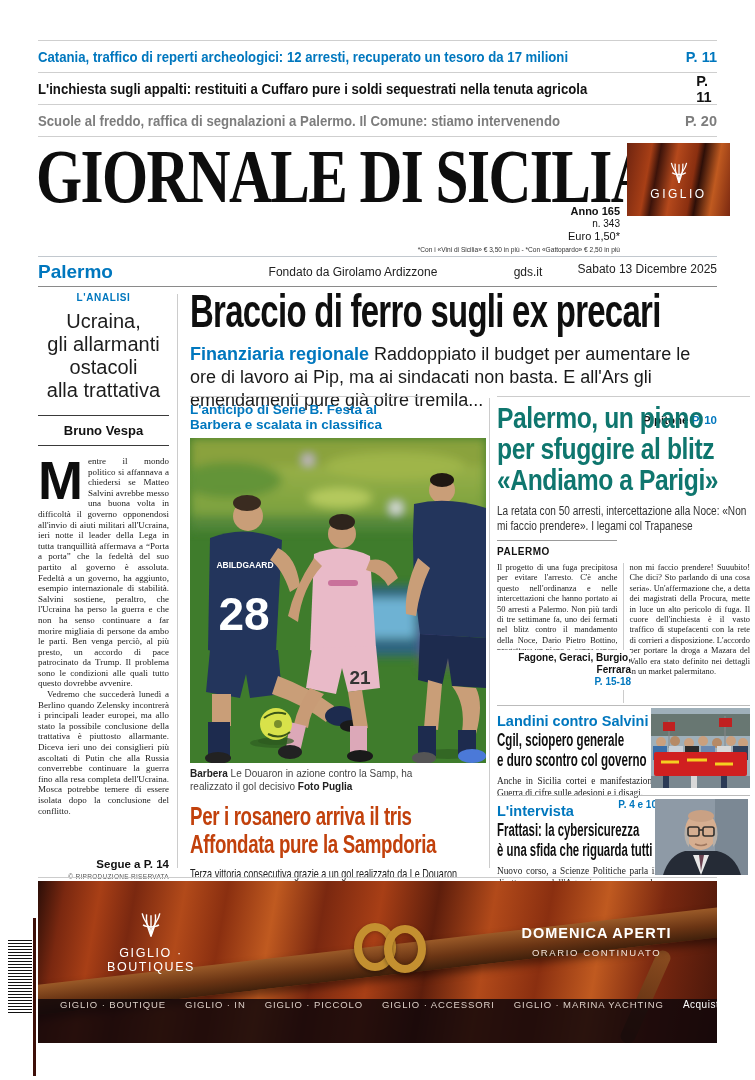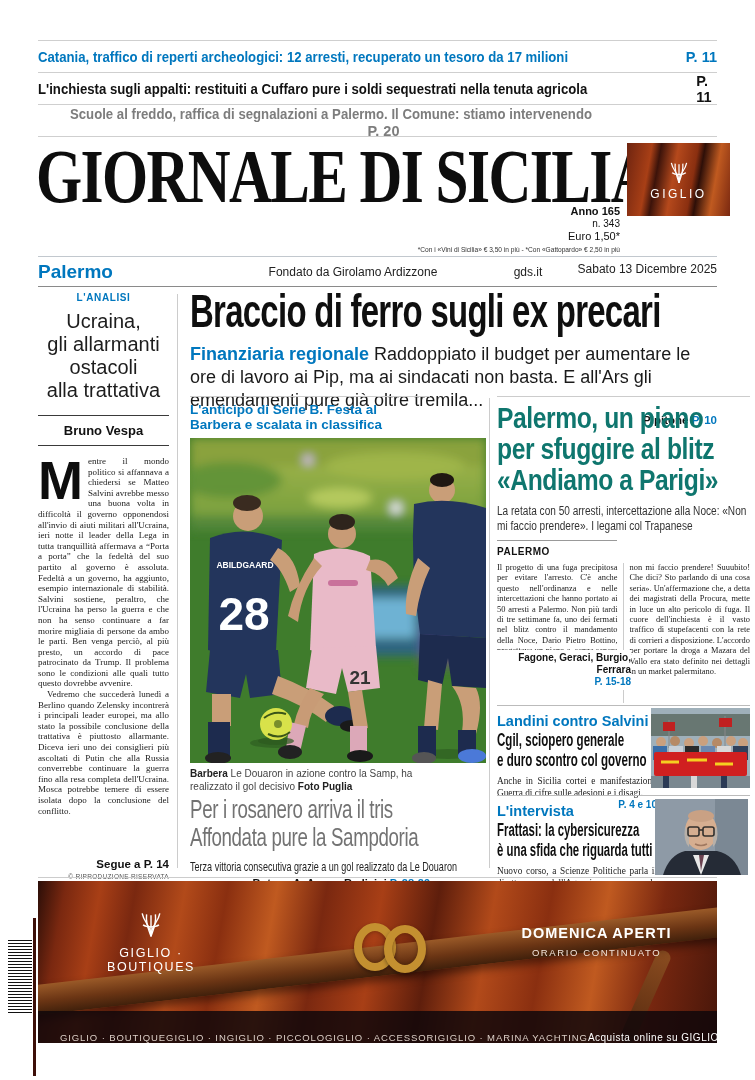--- a/index.html
+++ b/index.html
@@ -8,21 +8,21 @@
   .abs{position:absolute;}
   .sx{display:inline-block;white-space:pre;transform:scaleX(var(--sx,1));transform-origin:left top;}
   .preline{white-space:pre-line;}
   .blue{color:#0077be;}
   .b{font-weight:bold;}
   
   .teasers{left:38px;right:38px;top:40px;}
   .teaser{height:31px;display:flex;align-items:center;justify-content:space-between;
           border-top:1px solid #cfcfcf;font-weight:bold;font-size:15.5px;}
   .teaser:last-child{border-bottom:1px solid #cfcfcf;}
-  .t-blue{color:#0077be;} .t-black{color:#121212;} .t-gray{color:#7d7d7d;flex-direction:column;}
+  .t-blue{color:#0077be;} .t-black{color:#121212;} .t-gray{color:#7d7d7d;}
   .teaser .pg{font-size:14.5px;margin-left:12px;}
   
   .mast-title{left:36px;top:140px;font-family:"Liberation Serif",serif;font-weight:bold;
               font-size:76px;line-height:72px;letter-spacing:-2px;color:#0d0d0d;
               transform:scaleX(.78);transform-origin:left top;white-space:pre;}
   .giglio-box{left:627px;top:143px;width:103px;height:73px;overflow:hidden;
               background:linear-gradient(100deg,#6e2410 0%,#a83f16 22%,#3c130a 30%,#b5491c 45%,#8a2f10 62%,#2e0f08 68%,#c05a20 82%,#7a2810 100%);
               display:flex;flex-direction:column;align-items:center;justify-content:center;gap:2px;}
   .giglio-box .glabel{color:#fff;font-size:12px;letter-spacing:2.5px;}
   .anno{right:135px;top:205px;width:140px;text-align:right;line-height:12.5px;}
@@ -54,21 +54,21 @@
   .lead{left:190px;top:286px;width:527px;}
   .lead-headline{font-weight:bold;font-size:47px;line-height:50px;letter-spacing:-1px;color:#0f0f0f;}
   .lead-standfirst{margin-top:7px;font-size:18px;line-height:23px;color:#1a1a1a;}
   .lead-byline{margin-top:2px;text-align:right;font-size:11.5px;}
   
   .centercol{left:190px;top:396px;width:240px;border-top:1px solid #ccc;}
   .kicker{padding-top:5px;font-size:13.5px;font-weight:bold;color:#0077be;}
   .photo-main{margin-top:6px;width:296px;height:325px;overflow:hidden;background:#3f7c2c;}
   .caption{margin-top:4px;font-size:10px;line-height:13px;color:#444;}
   .caption .b{color:#222;}
-  .match-headline{margin-top:2px;font-weight:normal;font-size:26px;line-height:28px;letter-spacing:-.5px;color:#737373;}
+  .match-headline{margin-top:9px;font-weight:bold;font-size:26px;line-height:28px;letter-spacing:-.5px;color:#c2410c;}
   .match-standfirst{margin-top:8px;font-size:13.5px;color:#222;}
   .match-byline{margin-top:3px;text-align:right;font-size:11px;}
   
   .rightcol{left:497px;top:396px;width:253px;border-top:1px solid #ccc;}
   .blitz-headline{margin-top:6px;font-weight:bold;font-size:29px;line-height:31px;letter-spacing:-.5px;color:#0f766e;}
   .blitz-standfirst{margin-top:8px;width:300px;font-size:12px;line-height:15px;color:#333;
                     transform:scaleX(.84);transform-origin:left top;}
   .sec-label{margin-top:6px;width:120px;border-top:1px solid #999;padding-top:5px;
              font-size:10px;font-weight:bold;letter-spacing:.5px;}
   .blitz-cols{position:relative;margin-top:6px;width:253px;height:140px;overflow:hidden;
@@ -95,22 +95,22 @@
            transform:rotate(-6.5deg);box-shadow:0 5px 9px rgba(0,0,0,.45);}
   .ad-tail{position:absolute;left:600px;top:66px;width:15px;height:100px;border-radius:7px;
            background:linear-gradient(180deg,#8a4c20,#55280e);transform:rotate(24deg);}
   .ring{position:absolute;width:26px;height:32px;border:8px solid #c49030;border-radius:50%;
         box-shadow:inset 0 0 4px rgba(60,30,0,.6),0 2px 4px rgba(0,0,0,.4);}
   .ad-logo{position:absolute;left:48px;top:28px;width:130px;text-align:center;color:#fff;}
   .ad-logo .name{margin-top:3px;font-size:12.5px;letter-spacing:1.6px;}
   .ad-right{position:absolute;right:28px;top:44px;width:185px;text-align:center;color:#fff;}
   .ad-right .l1{font-weight:bold;font-size:14.5px;letter-spacing:1px;}
   .ad-right .l2{margin-top:6px;font-size:9.5px;letter-spacing:1.6px;color:#f2e4da;}
-  .ad-strip{position:absolute;left:0;right:0;bottom:0;height:32px;background:rgba(16,7,11,.85);
-            display:flex;align-items:flex-end;padding:0 22px;}
+  .ad-strip{position:absolute;left:0;right:0;bottom:0;height:44px;background:rgba(16,7,11,.85);
+            display:flex;align-items:flex-start;padding:0 22px;gap:19px;}
   .ad-strip .store{font-size:9.5px;letter-spacing:.9px;color:#ddd0c8;white-space:nowrap;}
   .ad-strip .cta{margin-left:auto;font-size:10px;letter-spacing:.5px;color:#fff;white-space:nowrap;}
   .barcode{left:6px;top:938px;width:24px;height:74px;background:
            repeating-linear-gradient(180deg,#111 0 1px,#fff 1px 3px,#111 3px 4px,#fff 4px 6px);
            border:2px solid #fff;}
   .fold{left:33px;top:918px;width:3px;height:158px;background:#3d0f08;}
 </style>
 </head>
 <body>
 

